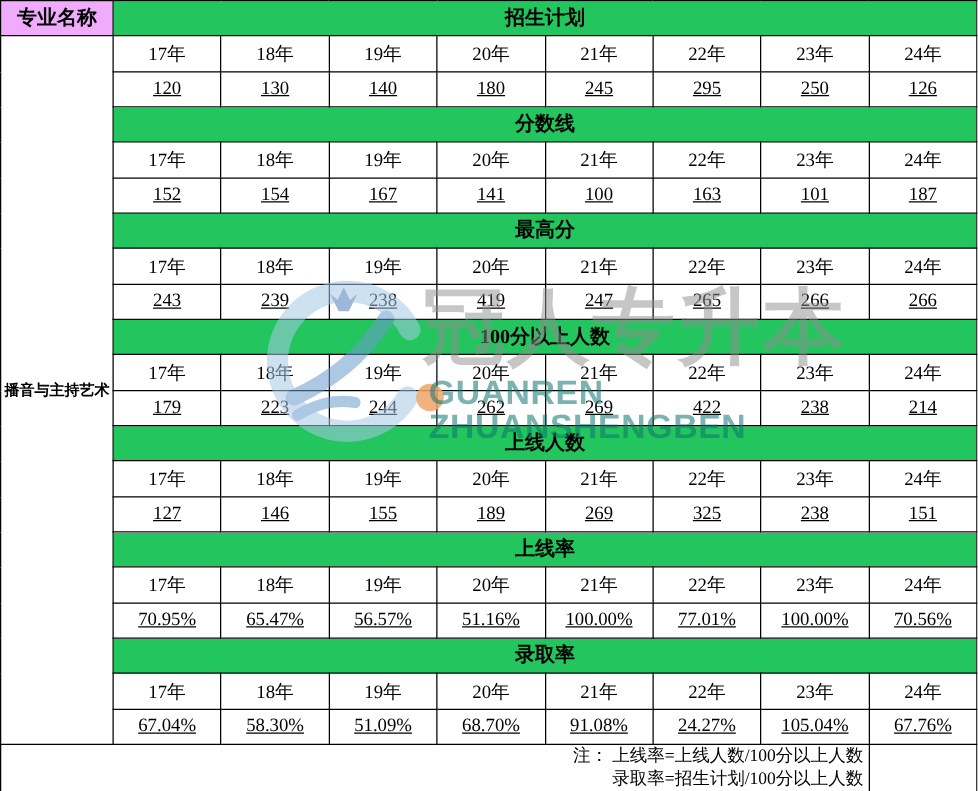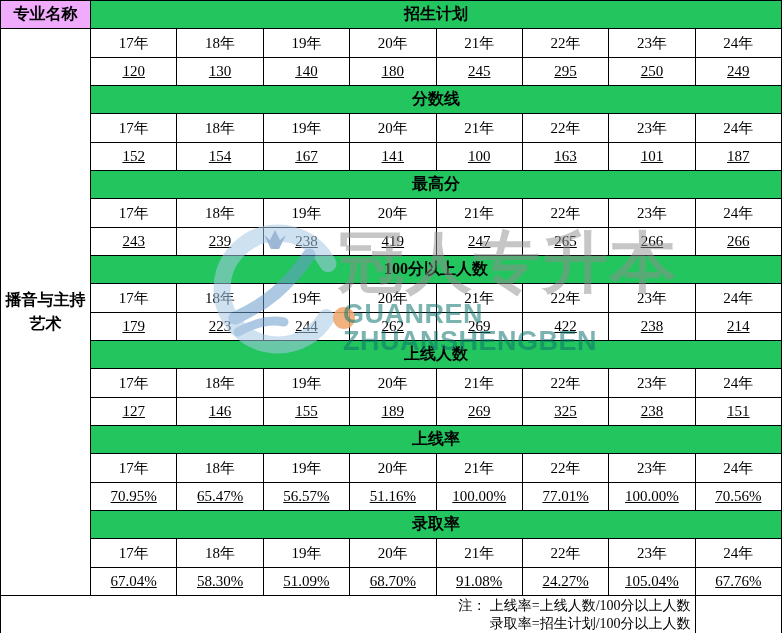--- a/index.html
+++ b/index.html
@@ -11,21 +11,21 @@
   table.data{
     border-collapse:collapse;table-layout:fixed;width:782px;
     position:relative;z-index:1;
   }
   td{
     border:1px solid #000;text-align:center;vertical-align:middle;
     font-size:15px;color:#000;padding:0;overflow:hidden;white-space:nowrap;
   }
   td.sec-header{background:#22c55e;font-weight:bold;font-size:16px;}
   td.left-header{background:#f0abfc;font-weight:bold;font-size:16px;}
-  td.major-cell{font-weight:bold;font-size:16px;line-height:1.5;white-space:normal;text-align:center;}
+  td.major-cell{font-weight:bold;font-size:12px;line-height:1.5;white-space:normal;text-align:center;}
   td.note-cell{
     text-align:right;font-size:14px;line-height:18px;
     padding:1px 4px 1px 0;vertical-align:middle;white-space:normal;
   }
   td.note-empty{background:#fff;}
   tr.h-top{height:28px;}
   tr.h-sec{height:28px;}
   tr.h-year{height:29px;}
   tr.h-val{height:28px;text-decoration:underline;}
   tr.h-note{height:38px;}
@@ -85,21 +85,21 @@
         <td>24年</td>
       </tr>
       <tr class="h-val">
         <td>120</td>
         <td>130</td>
         <td>140</td>
         <td>180</td>
         <td>245</td>
         <td>295</td>
         <td>250</td>
-        <td>249</td>
+        <td>126</td>
       </tr>
       <tr class="h-sec">
         <td class="sec-header" colspan="8">分数线</td>
       </tr>
       <tr class="h-year">
         <td>17年</td>
         <td>18年</td>
         <td>19年</td>
         <td>20年</td>
         <td>21年</td>

